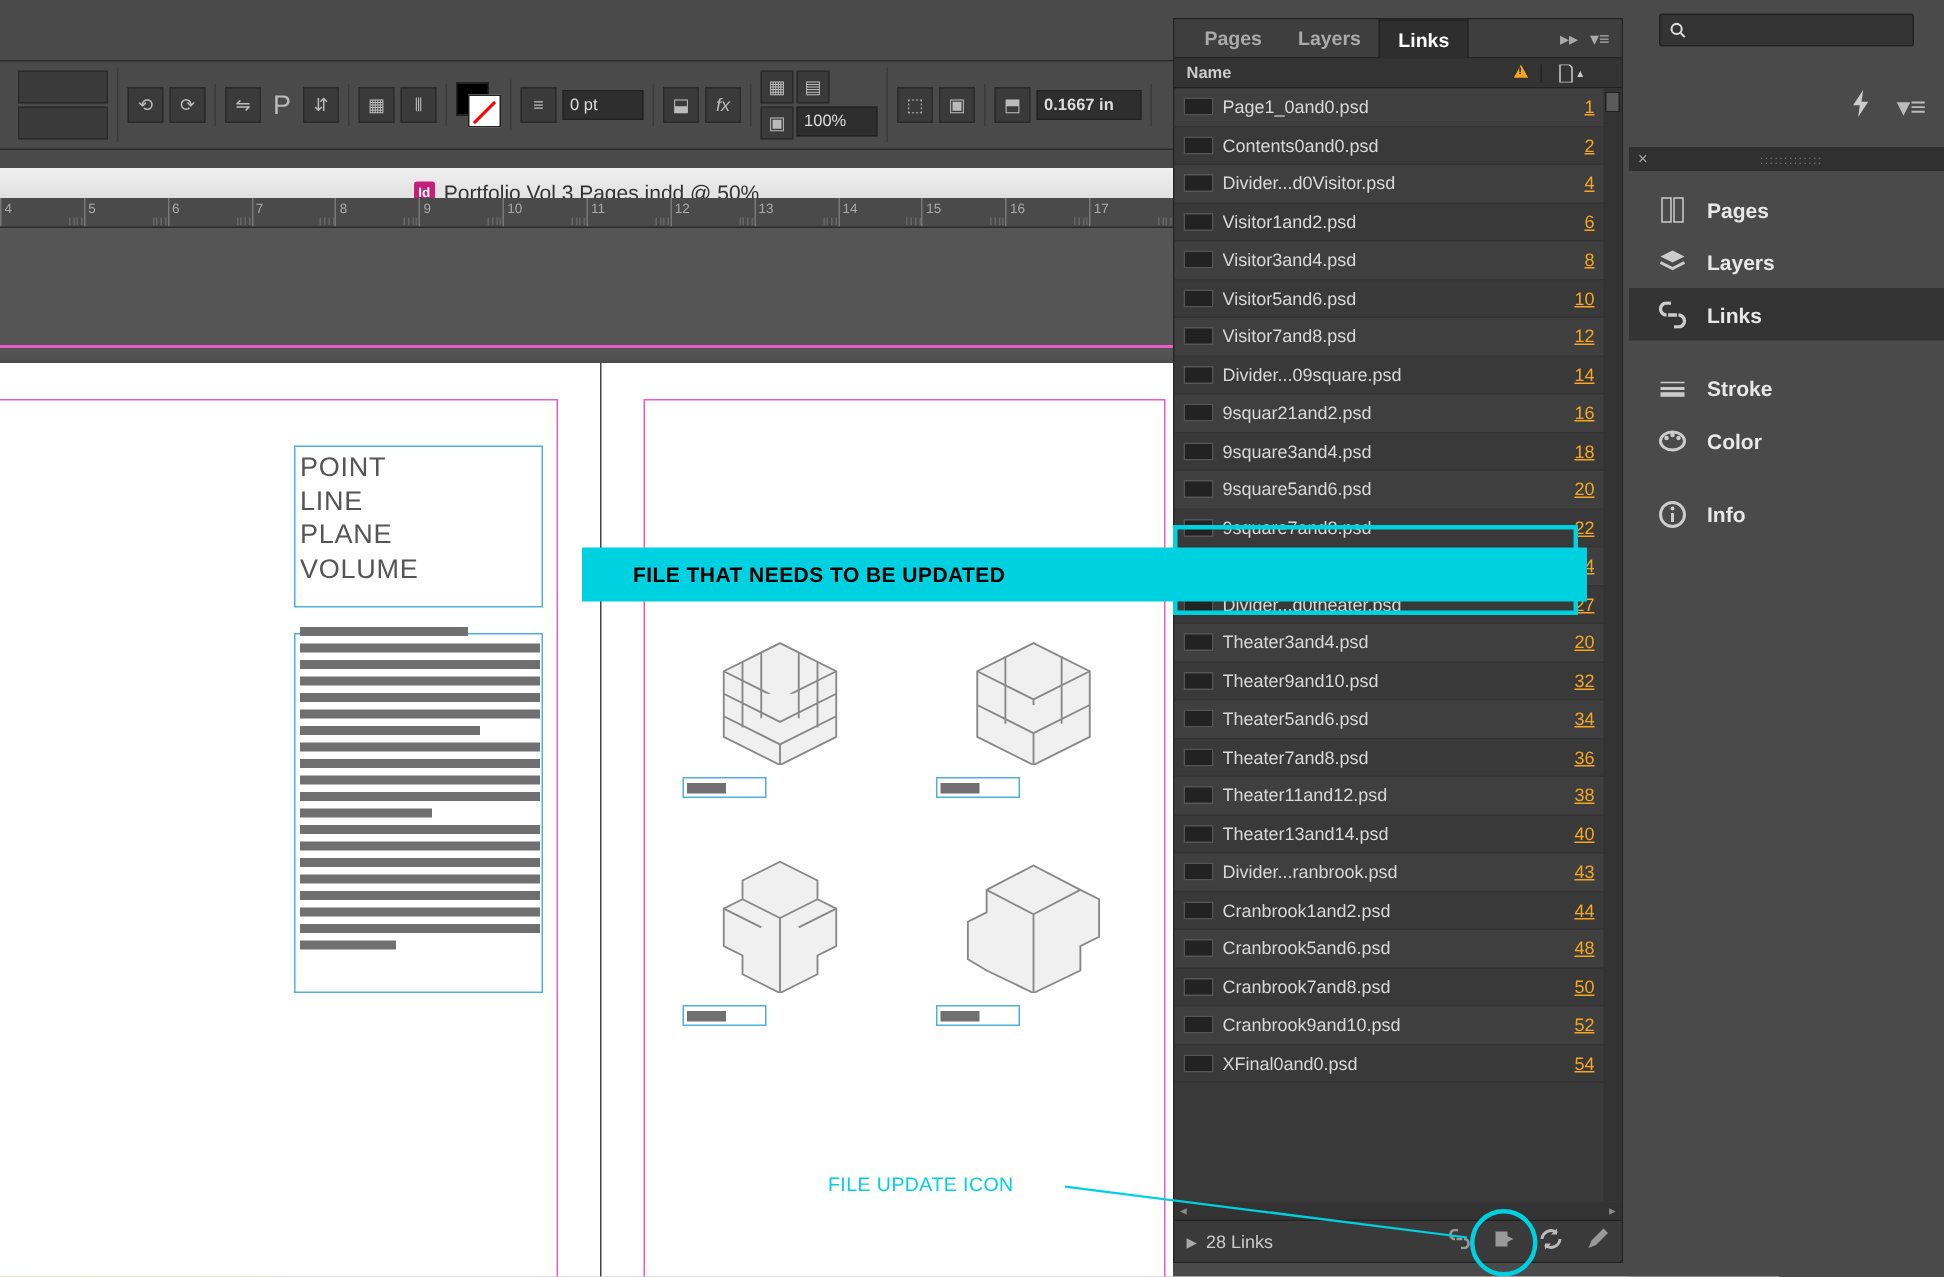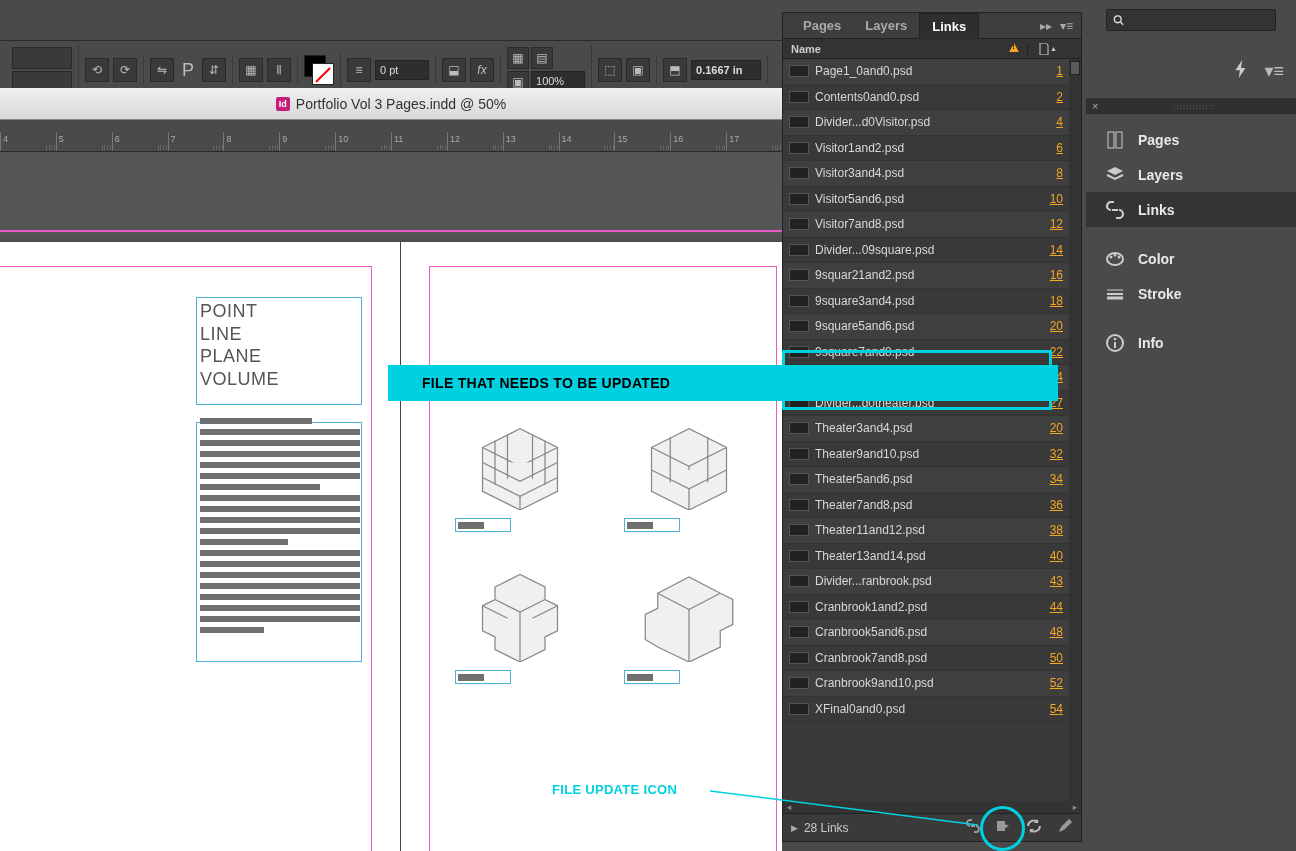--- a/index.html
+++ b/index.html
@@ -53,39 +53,39 @@
 .hscroll-track { flex:1; }
 
 .links-footer { height:28px; background:#3a3a3a; border-top:1px solid #222; display:flex; align-items:center; padding:0 8px; gap:10px;}
 .footer-left { display:flex; align-items:center; gap:6px; flex:1; color:#ccc; font-size:12px;}
 .footer-left .triangle { color:#aaa; font-size:9px;}
 .footer-icons { display:flex; align-items:center; gap:14px; color:#999;}
 
 
 .callout-banner { position:absolute; top:365px; left:388px; width:670px; height:36px; background:#00d1e0; color:#000; display:flex; align-items:center; padding-left:34px; font-size:14px; font-weight:600; letter-spacing:0.3px; z-index:50;}
 .callout-highlight { position:absolute; top:350px; left:782px; width:270px; height:60px; border:3px solid #00d1e0; z-index:49;}
-.callout-label { position:absolute; top:782px; left:552px; color:#00d1e0; font-size:13px; font-weight:700; letter-spacing:0.3px;}
+.callout-label { position:absolute; top:782px; left:552px; color:#00d1e0; font-size:13px; font-weight:400; letter-spacing:0.3px;}
 .callout-line { position:absolute; top:789px; left:710px; width:270px; height:40px; pointer-events:none;}
 .callout-circle { position:absolute; top:806px; left:980px; width:45px; height:45px; border:3px solid #00d1e0; border-radius:50%; z-index:60;}
 
 
 .toolbar { position:absolute; top:40px; left:0; width:782px; height:60px; background:#4a4a4a; border-top:1px solid #2a2a2a; border-bottom:1px solid #2a2a2a; display:flex; align-items:center; padding:0 6px;}
 .toolbar-group { display:flex; flex-direction:column; gap:2px; padding:2px 6px; border-right:1px solid #3a3a3a;}
 .toolbar-group.row { flex-direction:row; align-items:center; gap:4px;}
 .tb-btn { width:24px; height:24px; background:#3a3a3a; border:1px solid #2a2a2a; display:flex; align-items:center; justify-content:center; color:#bbb;}
 .tb-btn.small { width:22px; height:22px;}
 .tb-input { background:#2e2e2e; border:1px solid #222; color:#ddd; height:20px; width:54px; padding:0 4px; font-size:11px;}
 .tb-input.wide { width:70px;font-weight:bold; }
 .tb-swatch { width:22px; height:22px; border:1px solid #222; }
 .tb-swatch.black { background:#000; }
 .tb-swatch.none { background:#fff; position:relative;}
 .tb-swatch.none::after { content:""; position:absolute; left:0;right:0;top:50%; border-top:2px solid red; transform:rotate(-45deg);}
 
 
-.doc-titlebar { position:absolute; top:88px; left:0; width:782px; height:32px; background:linear-gradient(#f0f0f0,#d8d8d8); display:flex; align-items:center; justify-content:center; gap:6px; border-bottom:1px solid #888;}
+.doc-titlebar { position:absolute; top:112px; left:0; width:782px; height:32px; background:linear-gradient(#f0f0f0,#d8d8d8); display:flex; align-items:center; justify-content:center; gap:6px; border-bottom:1px solid #888;}
 .doc-title { color:#333; font-size:14px; }
 .id-icon { width:14px; height:14px; background:#c41e79; color:#fff; font-size:9px; font-weight:bold; display:flex; align-items:center; justify-content:center; border-radius:2px;}
 
 
 .ruler-h { position:absolute; top:132px; left:0; width:782px; height:20px; background:#4a4a4a; border-bottom:1px solid #2a2a2a; display:flex; align-items:flex-end; color:#aaa; font-size:9px; overflow:hidden;}
 .ruler-tick { width:45px; border-left:1px solid #777; padding-left:2px; height:100%; display:flex; align-items:flex-start; padding-top:2px;}
 .ruler-sub { flex:1; display:flex; justify-content:space-around; height:6px; align-self:flex-end;}
 .ruler-sub span { width:1px; background:#666; height:5px;}
 .canvas { position:absolute; top:152px; left:0; width:782px; height:700px; background:#555; overflow:hidden;}
 .artboard-bg { position:absolute; top:90px; left:-200px; width:1000px; height:680px; background:#fff; box-shadow:4px 4px 12px rgba(0,0,0,0.4);}
@@ -169,40 +169,40 @@
       </div>
       <div class="panel-item active">
         <span class="panel-icon">
           <svg width="20" height="18" viewBox="0 0 20 18" fill="none" stroke="#ccc" stroke-width="2.2">
             <path d="M6 9 a4 4 0 0 1 0-8 h3 M14 9 a4 4 0 0 1 0 8 h-3 M7 9 h6"></path>
           </svg>
         </span>
         <span>Links</span>
       </div>
       <div class="panel-divider-gap"></div>
+      <div class="panel-item">
+        <span class="panel-icon">
+          <svg width="20" height="14" viewBox="0 0 20 14" stroke="#ccc">
+            <line x1="2" y1="3" x2="18" y2="3" stroke-width="1"></line>
+            <line x1="2" y1="7" x2="18" y2="7" stroke-width="2"></line>
+            <line x1="2" y1="11" x2="18" y2="11" stroke-width="3"></line>
+          </svg>
+        </span>
+        <span>Stroke</span>
+      </div>
       <div class="panel-item">
         <span class="panel-icon">
           <svg width="20" height="20" viewBox="0 0 20 20" fill="#ccc">
             <ellipse cx="10" cy="10" rx="8" ry="6" fill="none" stroke="#ccc" stroke-width="2"></ellipse>
             <circle cx="6" cy="8" r="1.5"></circle>
             <circle cx="10" cy="6" r="1.5"></circle>
             <circle cx="14" cy="8" r="1.5"></circle>
           </svg>
         </span>
         <span>Color</span>
-      </div>
-      <div class="panel-item">
-        <span class="panel-icon">
-          <svg width="20" height="14" viewBox="0 0 20 14" stroke="#ccc">
-            <line x1="2" y1="3" x2="18" y2="3" stroke-width="1"></line>
-            <line x1="2" y1="7" x2="18" y2="7" stroke-width="2"></line>
-            <line x1="2" y1="11" x2="18" y2="11" stroke-width="3"></line>
-          </svg>
-        </span>
-        <span>Stroke</span>
       </div>
       <div class="panel-divider-gap"></div>
       <div class="panel-item">
         <span class="panel-icon">
           <svg width="20" height="20" viewBox="0 0 20 20" fill="#ccc">
             <circle cx="10" cy="10" r="8" fill="none" stroke="#ccc" stroke-width="2"></circle>
             <circle cx="10" cy="6" r="1.3"></circle>
             <rect x="9" y="9" width="2" height="6"></rect>
           </svg>
         </span>

